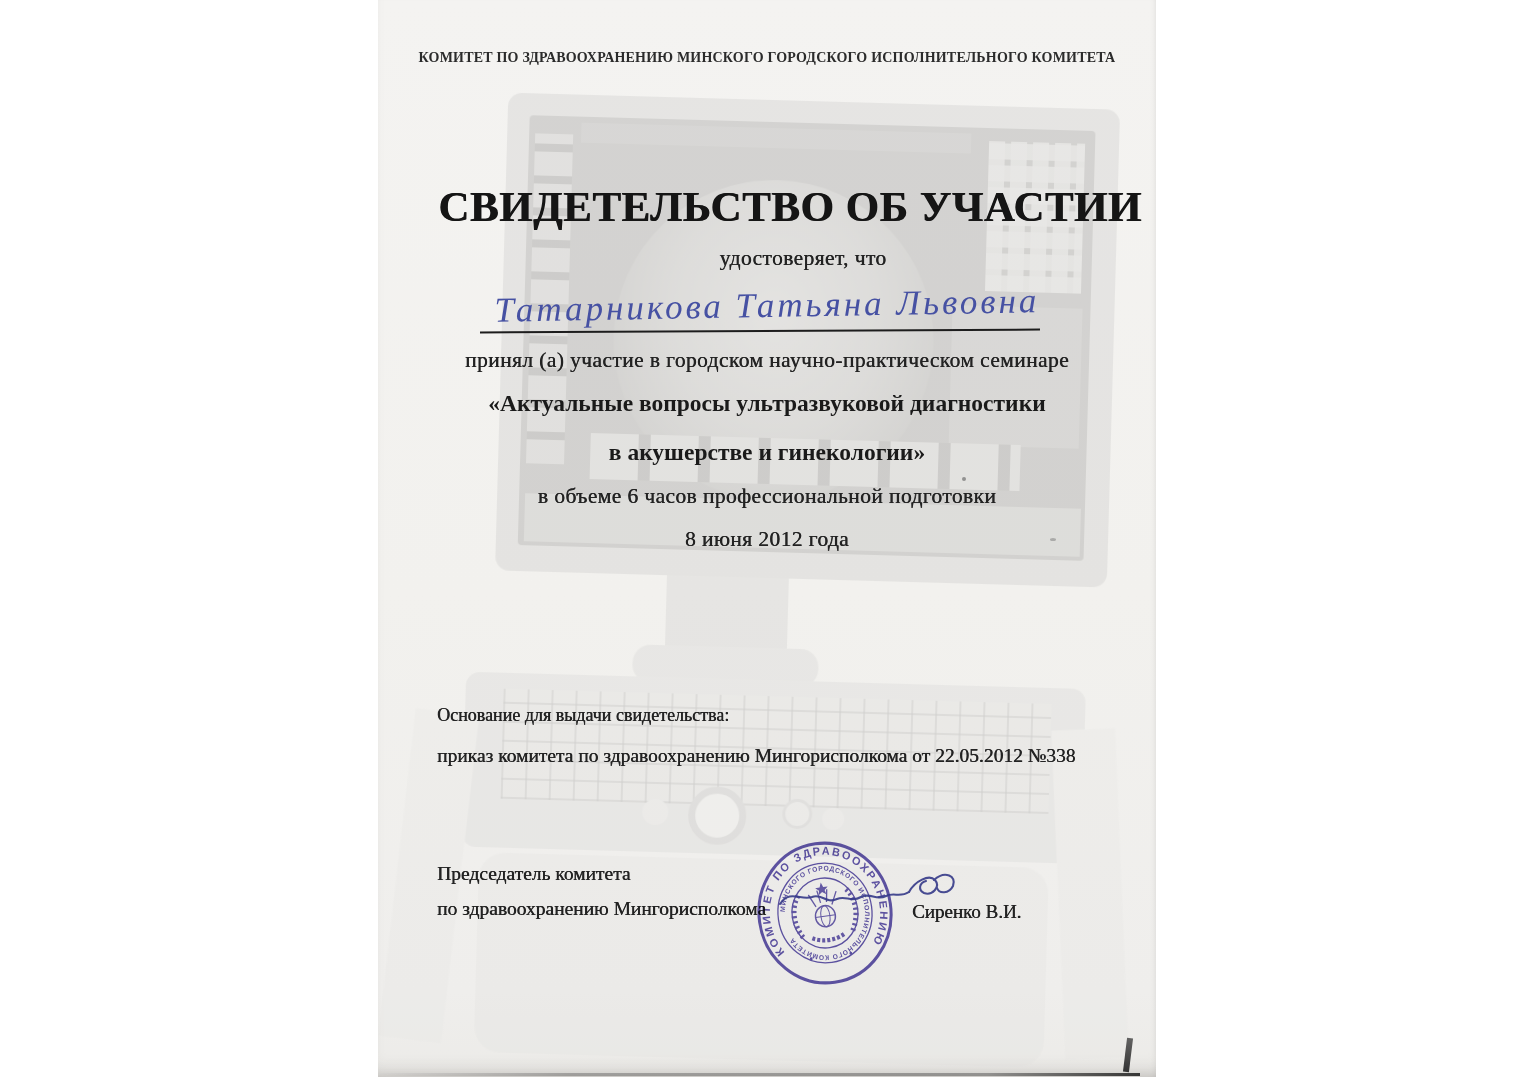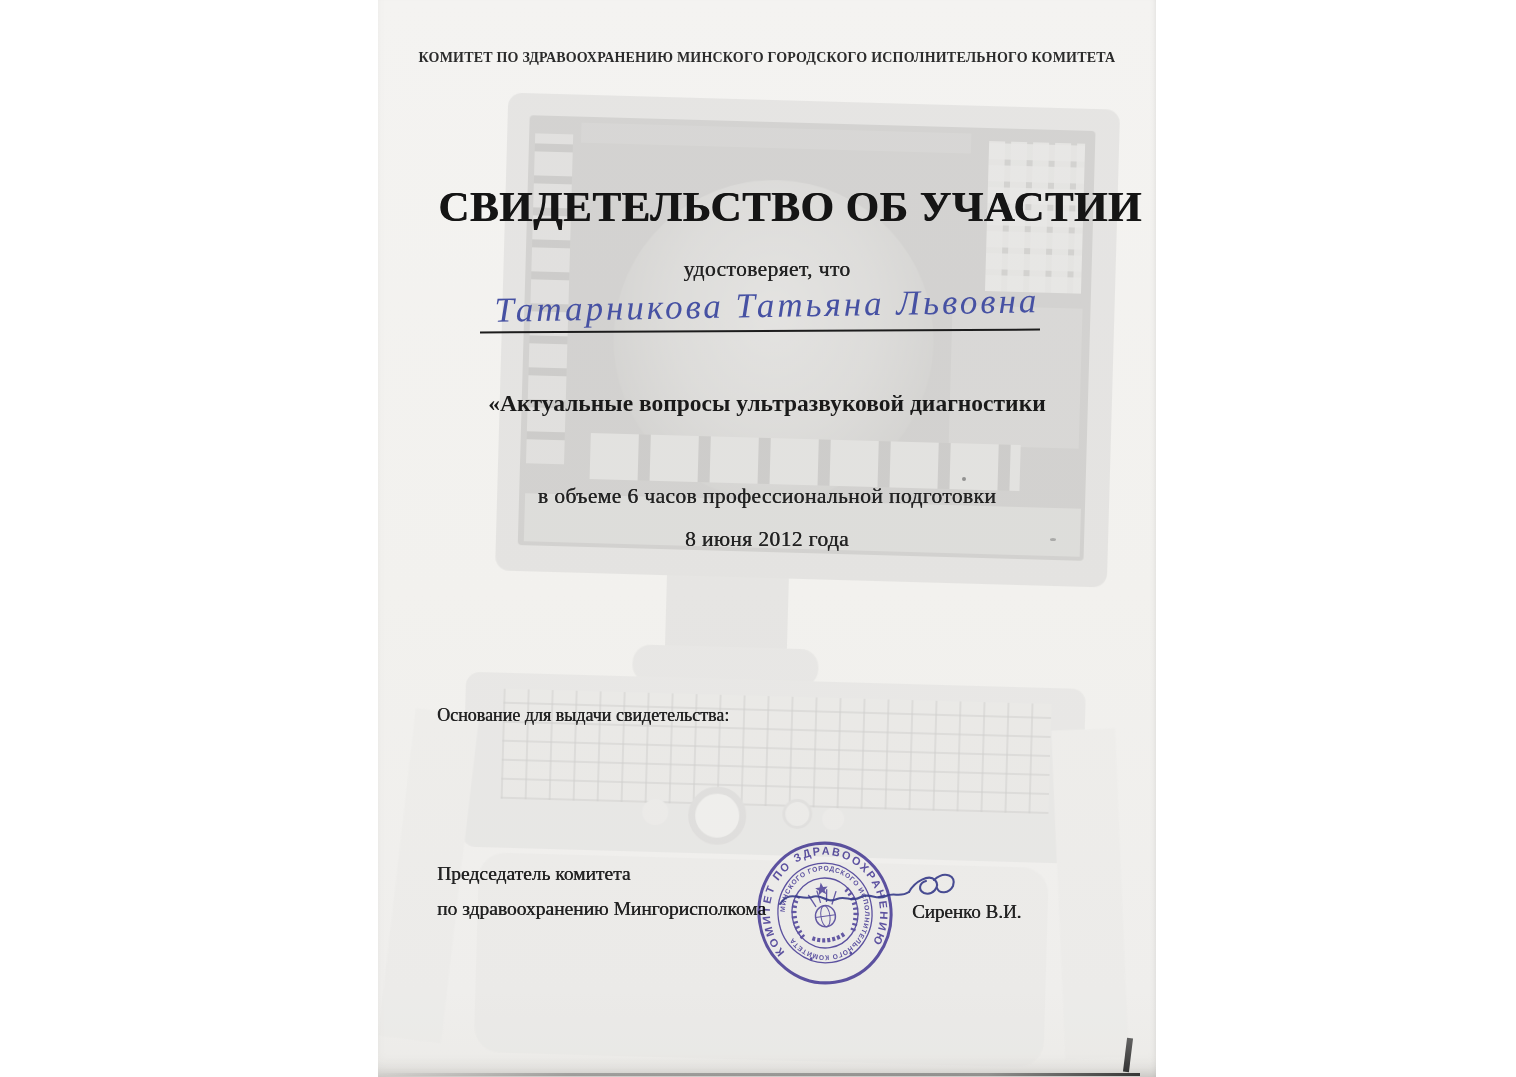--- a/index.html
+++ b/index.html
@@ -43,21 +43,21 @@
   .wm-btn2{left:452px;top:806px;width:22px;height:22px;border-radius:50%;background:#d9d9d9;}
   .wm-btn3{left:272px;top:802px;width:26px;height:26px;border-radius:50%;background:#d9d9d9;}
   .wm-cart{left:110px;top:860px;width:570px;height:200px;background:#dededc;border-radius:26px;}
   .wm-railL{left:28px;top:720px;width:64px;height:330px;background:#e4e4e2;transform:rotate(5deg);}
   .wm-railR{left:690px;top:720px;width:64px;height:330px;background:#e4e4e2;transform:rotate(-4deg);}
   
   .tline{position:absolute;left:0;width:100%;text-align:center;color:#232323;white-space:nowrap;}
   .semib{text-shadow:.4px 0 0 currentColor;}
   .header-line{top:50px;font-size:14px;font-weight:bold;letter-spacing:.2px;color:#2b2b2b;}
   .title-line{top:182px;font-size:43px;font-weight:bold;letter-spacing:.5px;text-shadow:.6px 0 0 currentColor;color:#151515;margin-left:23px;}
-  .certifies-line{top:257px;font-size:21.5px;letter-spacing:.4px;}
+  .certifies-line{top:246px;font-size:21.5px;letter-spacing:.4px;margin-left:36px;}
   .name-line{top:286px;font-size:35px;font-style:italic;letter-spacing:3px;color:#4651a3;transform:rotate(-1deg);}
   .name-underline{position:absolute;left:102px;top:330px;width:560px;height:2px;background:#1d1d1d;transform:rotate(-.3deg);}
   .participation-line{top:348px;font-size:21.5px;letter-spacing:.4px;}
   .sem1-line{top:390px;font-size:23.5px;font-weight:bold;color:#1a1a1a;}
   .sem2-line{top:439px;font-size:23.5px;font-weight:bold;color:#1a1a1a;}
   .volume-line{top:484px;font-size:21.5px;letter-spacing:.4px;}
   .date-line{top:527px;font-size:21.5px;letter-spacing:.4px;}
   .left-line{position:absolute;left:59px;color:#232323;white-space:nowrap;}
   .basis-label{top:705px;font-size:18px;}
   .basis-order{top:745px;font-size:19.5px;}
@@ -100,25 +100,28 @@
     <div class="wm-cart"></div>
     <div class="wm-railL"></div>
     <div class="wm-railR"></div>
   </div>
 
   <div class="tline header-line">КОМИТЕТ ПО ЗДРАВООХРАНЕНИЮ МИНСКОГО ГОРОДСКОГО ИСПОЛНИТЕЛЬНОГО КОМИТЕТА</div>
   <div class="tline title-line">СВИДЕТЕЛЬСТВО ОБ УЧАСТИИ</div>
   <div class="tline certifies-line semib">удостоверяет, что</div>
   <div class="tline name-line">Татарникова Татьяна Львовна</div>
   <div class="name-underline"></div>
+  <div class="tline participation-line semib">принял (а) участие в городском научно-практическом семинаре</div>
   <div class="tline sem1-line">«Актуальные вопросы ультразвуковой диагностики</div>
+  <div class="tline sem2-line">в акушерстве и гинекологии»</div>
   <div class="tline volume-line semib">в объеме 6 часов профессиональной подготовки</div>
   <div class="tline date-line semib">8 июня 2012 года</div>
 
   <div class="left-line basis-label semib">Основание для выдачи свидетельства:</div>
+  <div class="left-line basis-order semib">приказ комитета по здравоохранению Мингорисполкома от 22.05.2012 №338</div>
   <div class="left-line role1 semib">Председатель комитета</div>
   <div class="left-line role2 semib">по здравоохранению Мингорисполкома</div>
   <div class="signatory-name semib">Сиренко В.И.</div>
 
   <svg class="ink-overlay" width="762" height="1077" viewBox="0 0 762 1077" xmlns="http://www.w3.org/2000/svg">
     <g transform="translate(447,913) rotate(-8) scale(1,1.06)" opacity="0.88">
       <circle r="66" fill="none" stroke="#4e41a4" stroke-width="3"></circle>
       <circle r="47" fill="none" stroke="#4e41a4" stroke-width="1.3"></circle>
       <circle r="33" fill="none" stroke="#4e41a4" stroke-width="1.3"></circle>
       <defs>

